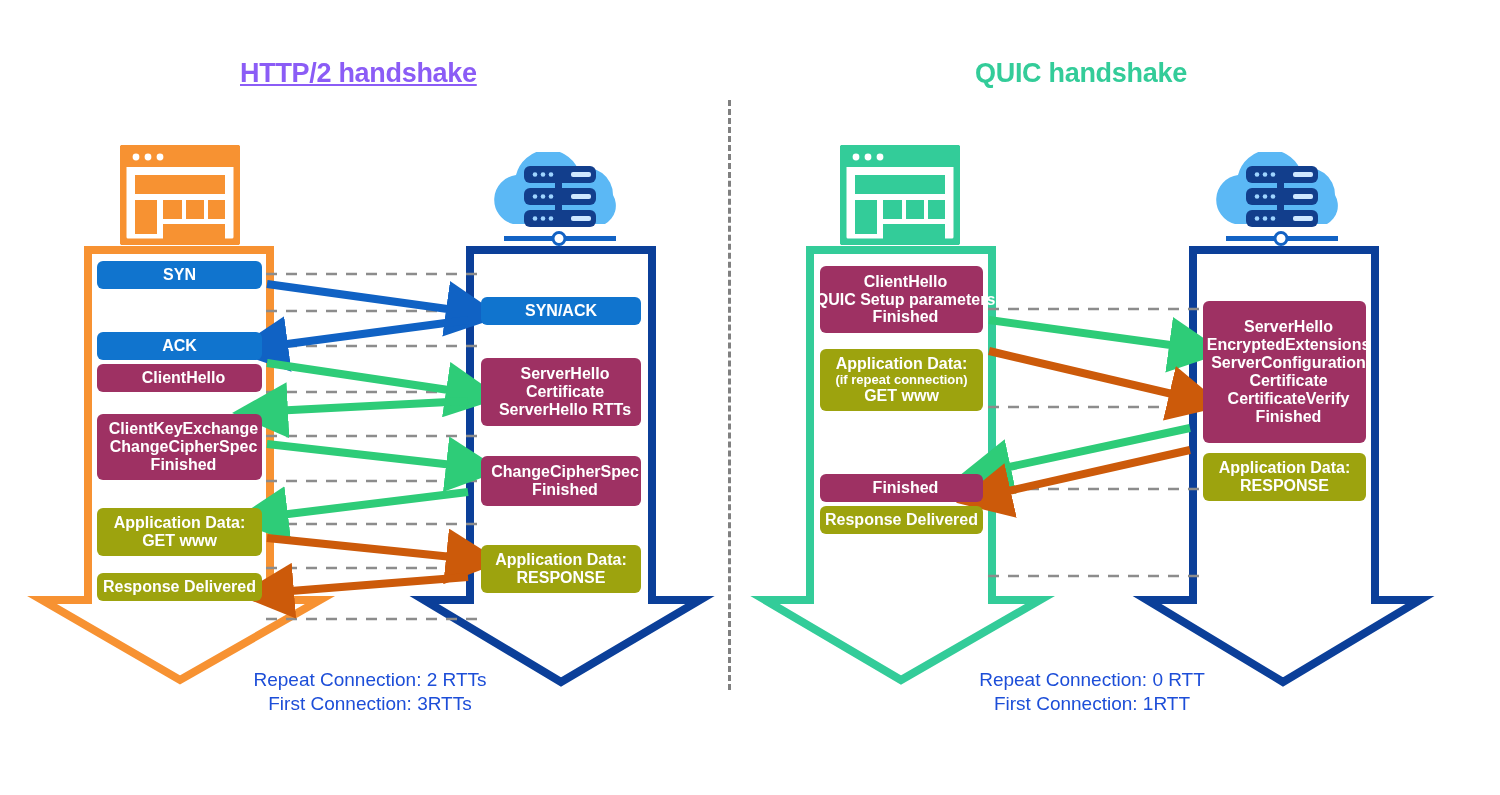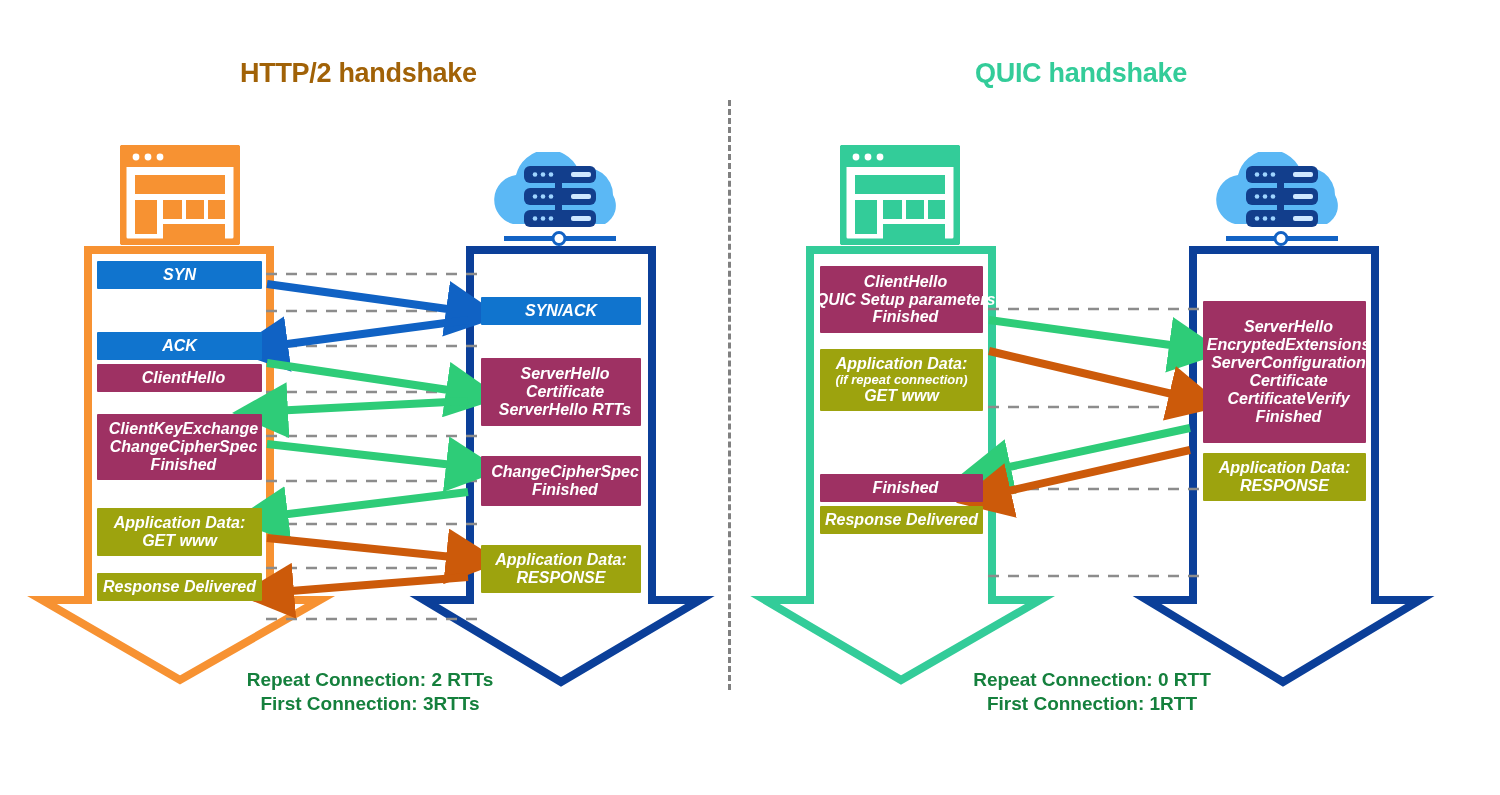--- a/index.html
+++ b/index.html
@@ -20,59 +20,58 @@
   }
   .abs { position: absolute; }
 
   
   .panel-title {
     font-size: 27px;
     font-weight: bold;
     letter-spacing: -0.3px;
     white-space: nowrap;
   }
-  #title-http2 { left: 240px; top: 58px; color: #a16207; }
+  #title-http2 { left: 240px; top: 58px; color: #8b5cf6; text-decoration: underline; }
   #title-quic  { left: 975px; top: 58px; color: #33cc99; }
 
   
   .footer-note {
     font-size: 19px;
-    font-weight: bold;
-    color: #15803d;
+    font-weight: normal;
+    color: #1d4ed8;
     text-align: center;
     line-height: 1.25;
     white-space: nowrap;
   }
   #footer-http2 { left: 246px; top: 668px; width: 248px; }
   #footer-quic  { left: 968px; top: 668px; width: 248px; }
 
   
   #separator {
     left: 728px; top: 100px;
     width: 0; height: 590px;
     border-left: 3px dashed #808080;
   }
 
   
   .lifeline { }
 
   
   .msgbox {
     box-sizing: border-box;
-    border-radius: 1px;
+    border-radius: 6px;
     color: #ffffff;
     display: flex;
     flex-direction: column;
     align-items: center;
     justify-content: center;
     text-align: left;
     font-weight: bold;
     line-height: 1.12;
     padding: 2px 4px;
-    font-style: italic;
   }
   .msgbox .line { display: block; white-space: nowrap; }
   .msgbox .line.small { font-size: 13px; font-weight: bold; }
   .c-blue   { background: #1074ce; }
   .c-maroon { background: #9e3163; padding-left: 12px; }
   .c-olive  { background: #9da30e; }
 
   
   .browser-icon { }
   

